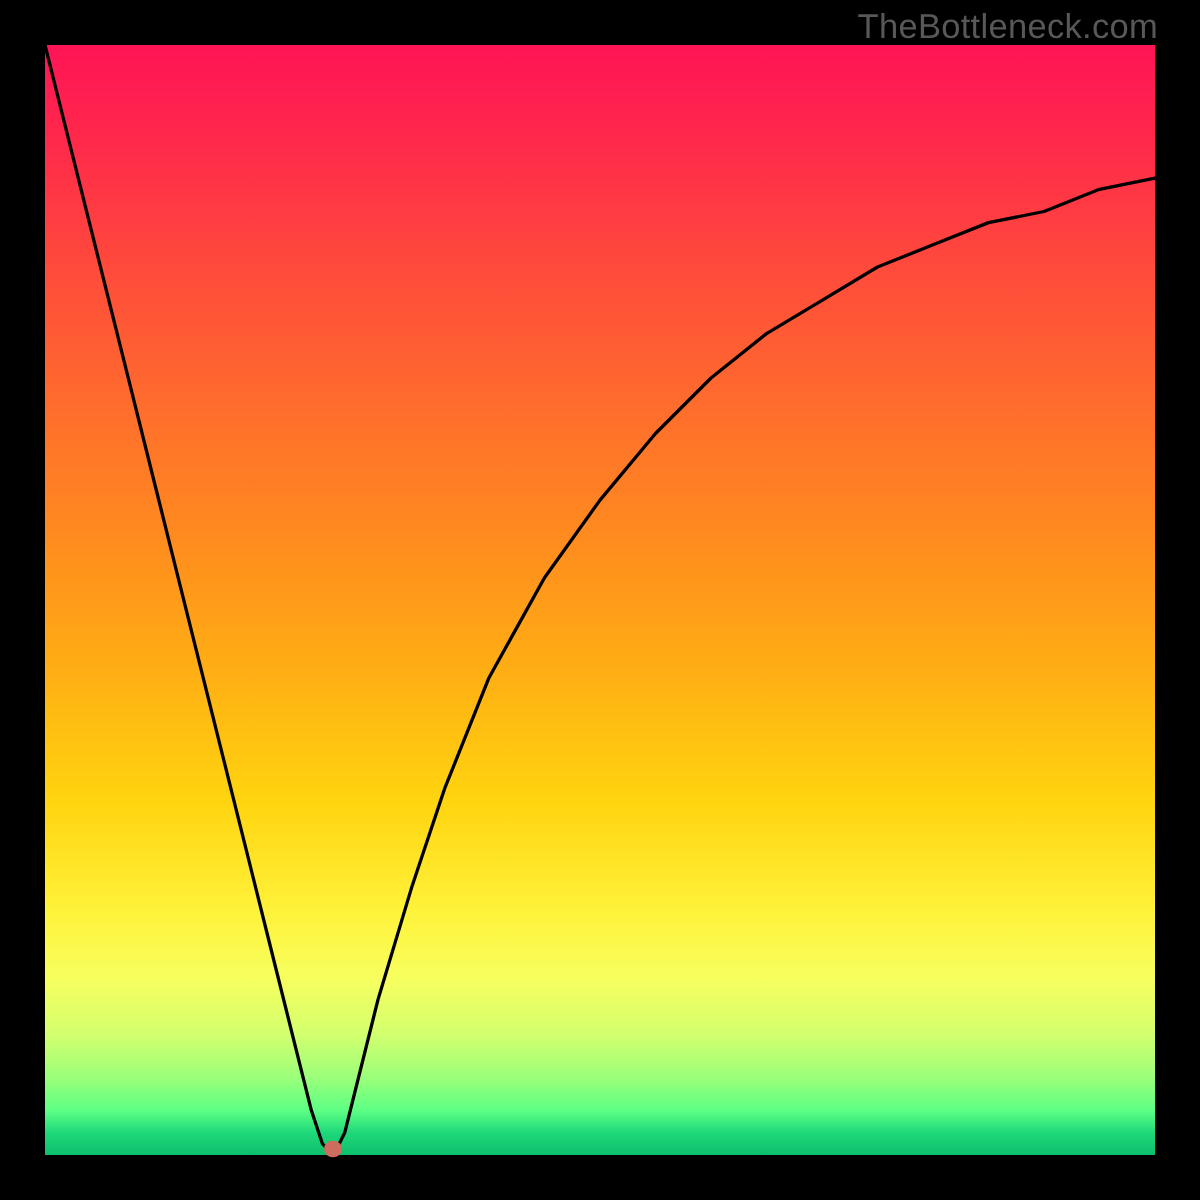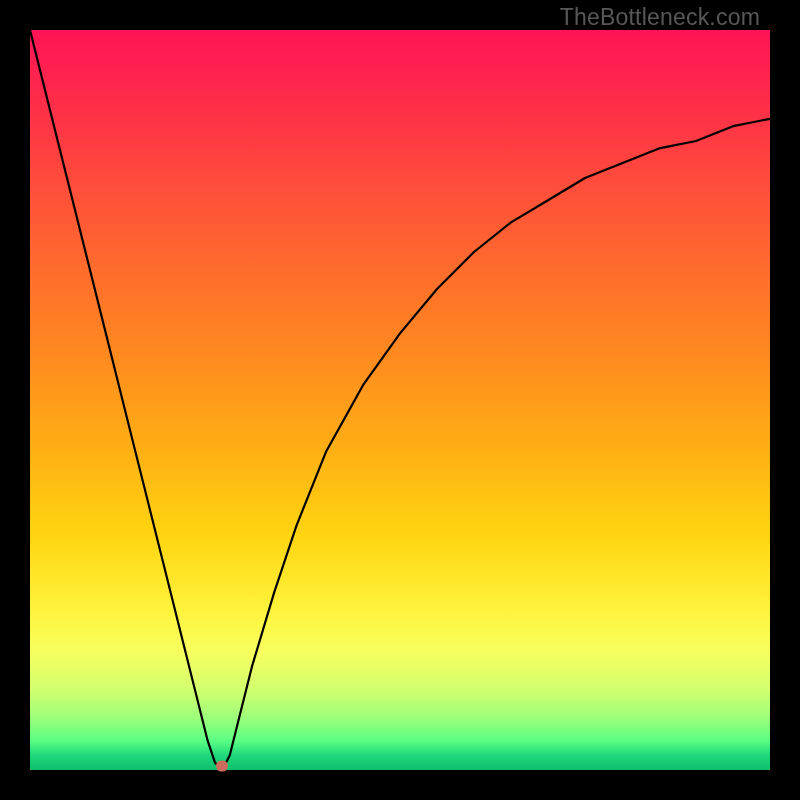--- a/index.html
+++ b/index.html
@@ -38,21 +38,21 @@
       #d4ff6e 89%,
       #9cff7a 93%,
       #5cff84 96%,
       #1fd87a 98%,
       #0dbf6c 100%
     );
   }
   .watermark {
     position: absolute;
     top: 4px;
-    right: 40px;
+    right: 28px;
     color: #585858;
     font-size: 23px;
     font-weight: 400;
     letter-spacing: 0.2px;
     user-select: none;
   }
   svg.curve {
     position: absolute;
     left: 0;
     top: 0;

